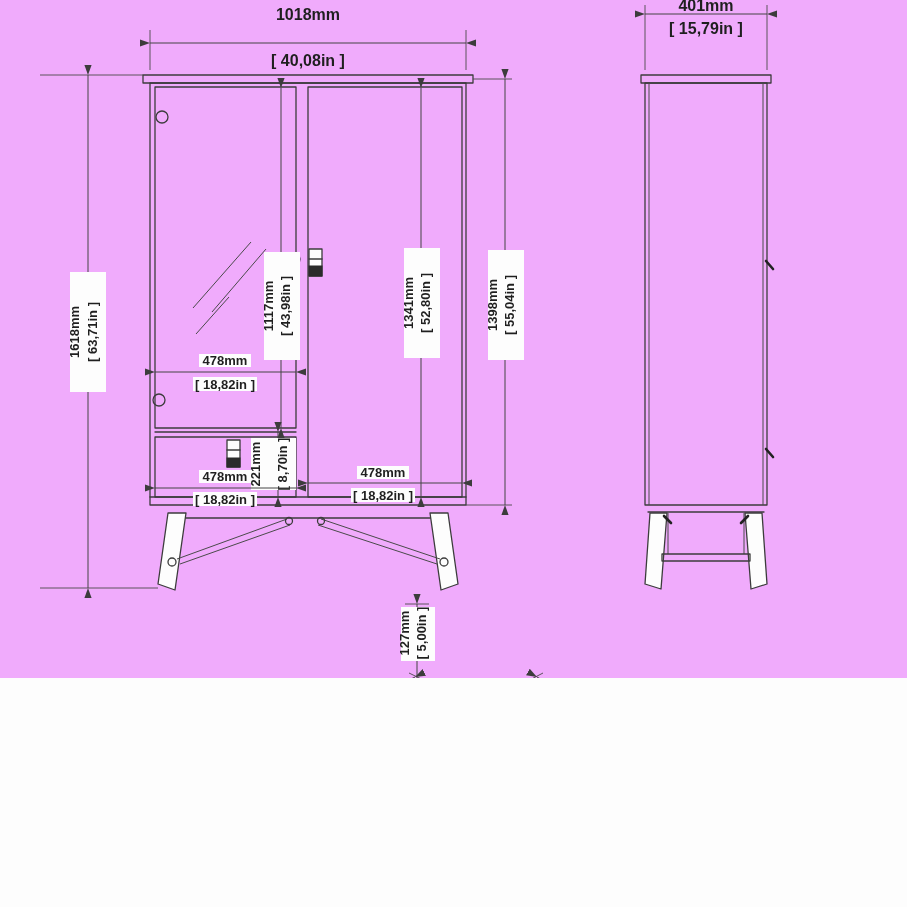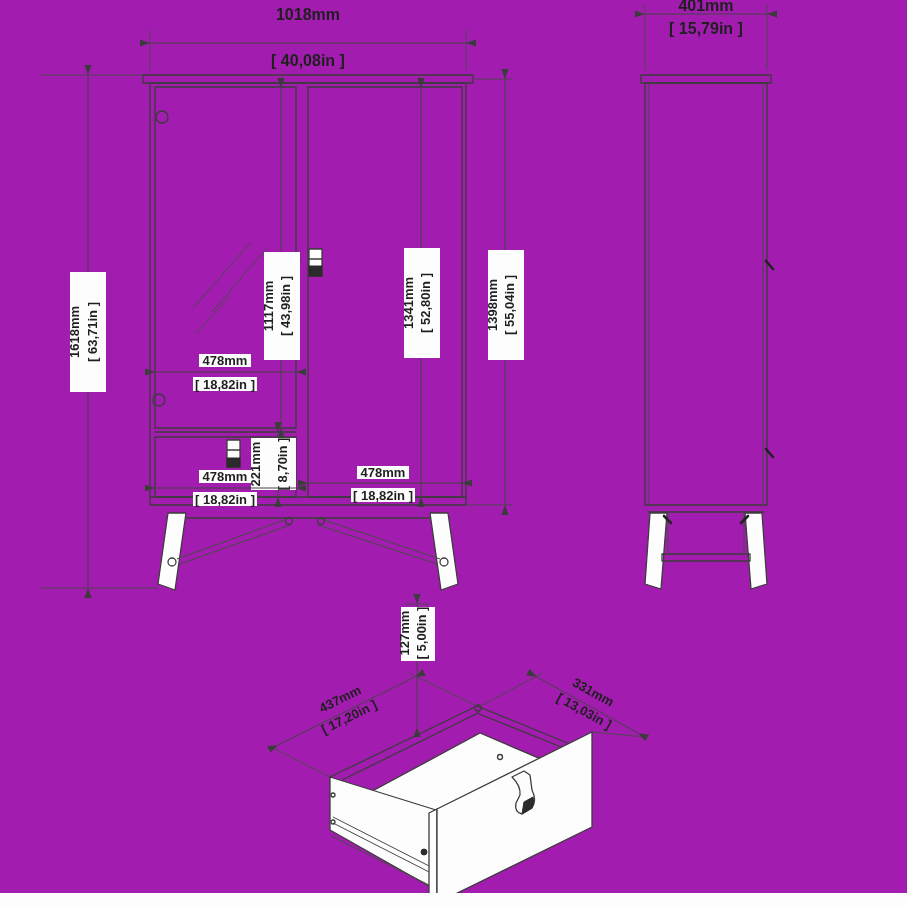--- a/index.html
+++ b/index.html
@@ -1,19 +1,19 @@
 <!DOCTYPE html>
 <html><head>
 <meta charset="utf-8">
 <style>
   html,body{
     margin:0;padding:0;background:#fdfdfd;
     font-family:"Liberation Sans",sans-serif;
   }
-  .stage{width:907px;height:893px;position:relative;background:#a21caf;overflow:hidden;}
+  .stage{width:907px;height:678px;position:relative;background:#f0abfc;overflow:hidden;}
   svg{display:block;}
   .obj{stroke:#3c3c3c;stroke-width:1.3;fill:none;stroke-linejoin:round;stroke-linecap:round;}
   .objf{stroke:#3c3c3c;stroke-width:1.3;fill:#fdfdfd;stroke-linejoin:round;}
   .thin{stroke:#4a4a4a;stroke-width:1;fill:none;}
   .dim{stroke:#454545;stroke-width:1;fill:none;}
   .ext{stroke:#4a4a4a;stroke-width:0.9;fill:none;}
   .dark{fill:#2b2b2b;stroke:#2b2b2b;}
   .tick{stroke:#222;stroke-width:2.6;stroke-linecap:round;}
   .bg{fill:#fdfdfd;stroke:none;}
   text{fill:#1f1f1f;font-weight:bold;text-anchor:middle;}

